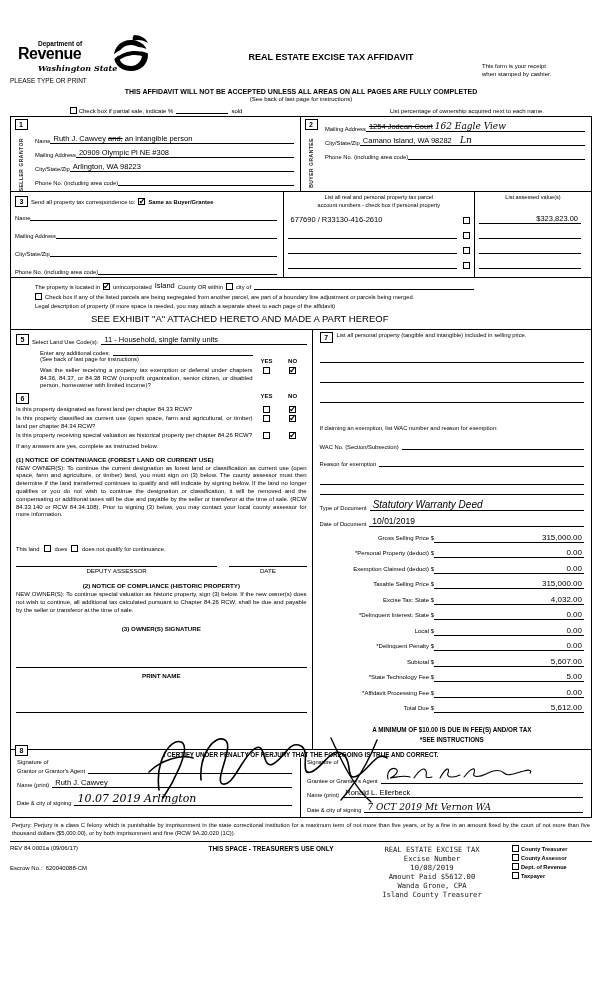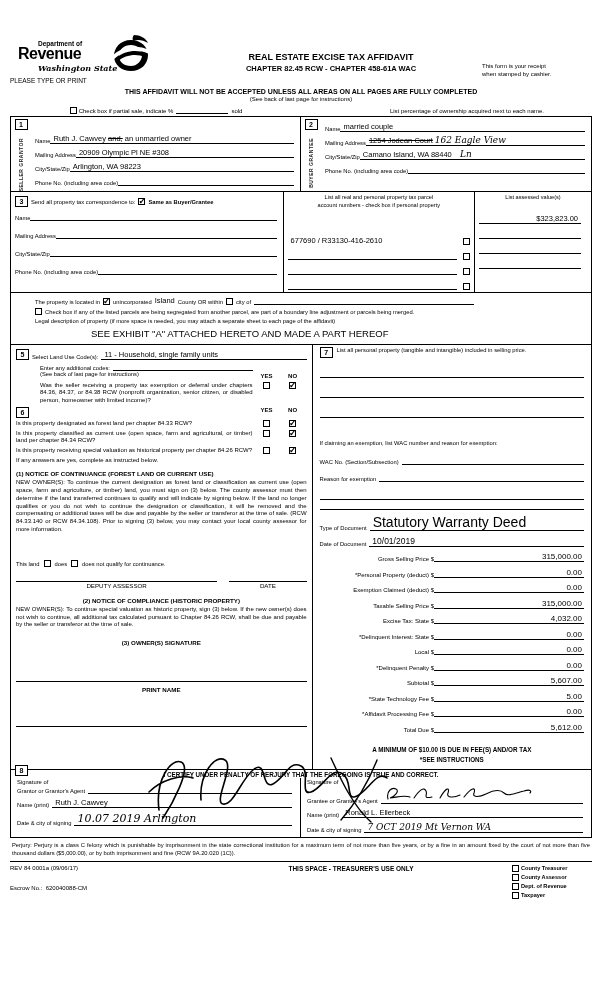--- a/index.html
+++ b/index.html
@@ -71,21 +71,21 @@
   .notice-body { font-size:6px; line-height:1.3; text-align:justify; }
   .center { text-align:center; }
   .sigline-row { display:flex; gap:12px; margin-top:14px; align-items:flex-end; }
   .sigline-row .l1 { flex:2.6; border-bottom:1px solid #000; }
   .sigline-row .l2 { flex:1; border-bottom:1px solid #000; }
   .sigcap-row { display:flex; gap:12px; font-size:6.2px; }
   .sigcap-row .c1 { flex:2.6; text-align:center; }
   .sigcap-row .c2 { flex:1; text-align:center; }
 
   .blank-line { border-bottom:1px solid #000; height:12px; margin-top:8px; }
-  .amt-row { display:flex; justify-content:flex-end; align-items:flex-end; margin-top:5.5px; }
+  .amt-row { display:flex; justify-content:flex-end; align-items:center; margin-top:5.5px; }
   .amt-label { font-size:6px; white-space:nowrap; }
   .amt-value { width:150px; border-bottom:1px solid #000; text-align:right; font-size:8px; padding:0 2px; }
   .min-note { text-align:center; font-size:6.3px; font-weight:bold; margin-top:12px; line-height:1.6; }
 
   .sec8 { border-top:1px solid #000; position:relative; }
   .certify { text-align:center; font-size:6.3px; font-weight:bold; padding-top:1px; }
   .sec8-cols { display:flex; }
   .sec8-col { width:50%; padding:1px 8px 4px 6px; }
   .sec8-col.first { border-right:1px solid #000; }
   .sig-scrawl { position:absolute; left:130px; top:-30px; pointer-events:none; }
@@ -116,21 +116,20 @@
           <path d="M21 6 C10 6 4 14 4 22 C4 31 12 37 21 37 C31 37 38 30 38 21 C38 13 31 6 21 6 Z
                    M21 11 C27 11 32 15 32 21 C32 27 27 32 21 32 C14 32 9 28 9 22 C9 15 14 11 21 11 Z" fill="#000" fill-rule="evenodd"></path>
           <path d="M2 22 C12 12 26 10 40 16 L40 20 C26 14 13 16 3 26 Z" fill="#fff"></path>
           <path d="M24 1 C30 1 36 4 38 9 C33 6 28 5 23 7 C22 4 23 2 24 1 Z" fill="#000"></path>
           <path d="M6 24 C14 17 26 15 36 19 L35 23 C26 19 15 21 8 27 Z" fill="#000"></path>
         </svg>
       </div>
     </div>
     <div class="hdr-center">
       <div class="hdr-title">REAL ESTATE EXCISE TAX AFFIDAVIT</div>
-      <div class="hdr-sub">CHAPTER 82.45 RCW - CHAPTER 458-61A WAC</div>
     </div>
     <div class="hdr-right">
       <div>This form is your receipt</div>
       <div>when stamped by cashier.</div>
     </div>
   </div>
 
   <div class="warn">THIS AFFIDAVIT WILL NOT BE ACCEPTED UNLESS ALL AREAS ON ALL PAGES ARE FULLY COMPLETED</div>
   <div class="warn-sub">(See back of last page for instructions)</div>
 
@@ -148,21 +147,21 @@
     <div class="parties">
       <div class="party left">
         <div class="party-side">
           <span class="num">1</span>
           <div class="vlabel"><span>SELLER</span> <span>GRANTOR</span></div>
         </div>
         <div class="party-fields">
           <div class="row0"></div>
           <div class="fline">
               <span class="lbl">Name</span>
-            <span class="fill val"><span>Ruth J. Cawvey</span> <s>and,</s> <span>an unmarried owner</span></span>
+            <span class="fill val"><span>Ruth J. Cawvey</span> <s>and,</s> <span>an intangible person</span></span>
             </div>
           <div class="fline">
               <span class="lbl">Mailing Address</span>
             <span class="fill val">20909 Olympic Pl NE #308</span>
             </div>
           <div class="fline">
               <span class="lbl">City/State/Zip</span>
             <span class="fill val">Arlington, WA 98223</span>
             </div>
           <div class="fline">
@@ -171,30 +170,26 @@
             </div>
         </div>
       </div>
       <div class="party">
         <div class="party-side">
           <span class="num">2</span>
           <div class="vlabel"><span>BUYER</span> <span>GRANTEE</span></div>
         </div>
         <div class="party-fields">
           <div class="fline">
-              <span class="lbl">Name</span>
-            <span class="fill val">married couple</span>
-            </div>
-          <div class="fline">
               <span class="lbl">Mailing Address</span>
             <span class="fill val"><s>1254 Jodean Court</s> <span class="hand">162  Eagle View</span></span>
             </div>
           <div class="fline">
               <span class="lbl">City/State/Zip</span>
-            <span class="fill val"><span>Camano Island, WA 88440</span> &nbsp;&nbsp;&nbsp;<span class="hand">Ln</span></span>
+            <span class="fill val"><span>Camano Island, WA 98282</span> &nbsp;&nbsp;&nbsp;<span class="hand">Ln</span></span>
             </div>
           <div class="fline">
               <span class="lbl">Phone No. (including area code)</span>
             <span class="fill"></span>
             </div>
         </div>
       </div>
     </div>
 
     <div class="sec3">
@@ -218,21 +213,21 @@
             <span class="fill"></span>
           </div>
         <div class="fline" style="margin-top:7px;">
             <span class="lbl">Phone No. (including area code)</span>
             <span class="fill"></span>
           </div>
       </div>
       <div class="sec3-mid">
         <div class="colhead"><span>List all real and personal property tax parcel</span><br><span>account numbers - check box if personal property</span></div>
         <div class="pcl-row">
-            <span class="fill val" style="border-bottom:none;margin-top:21px;">677690 / R33130-416-2610</span>
+            <span class="fill val" style="border-bottom:none;">677690 / R33130-416-2610</span>
             <span class="cb"></span>
           </div>
         <div class="pcl-row">
             <span class="fill"></span>
             <span class="cb"></span>
           </div>
         <div class="pcl-row">
             <span class="fill"></span>
             <span class="cb"></span>
           </div>
@@ -380,21 +375,21 @@
         </div>
         <div class="inline-row" style="margin:8px 0 0 0;">
           <span class="lbl">Reason for exemption</span>
           <span class="fill"></span>
         </div>
         <div class="blank-line" style="margin-top:6px;"></div>
         <div class="blank-line" style="margin-top:2px; height:8px;"></div>
 
         <div class="inline-row" style="margin:4px 0 0 0;">
           <span class="lbl">Type of Document</span>
-          <span class="fill val" style="font-size:14px;">Statutory Warranty Deed</span>
+          <span class="fill val" style="font-size:10px;font-style:italic;">Statutory Warranty Deed</span>
         </div>
         <div class="inline-row" style="margin:5px 0 0 0;">
           <span class="lbl">Date of Document</span>
           <span class="fill val" style="font-size:8.5px;">10/01/2019</span>
         </div>
 
         <div class="amt-row">
             <span class="amt-label">Gross Selling Price $</span>
             <span class="amt-value">315,000.00</span>
           </div>
@@ -503,20 +498,28 @@
   </div>
 
   <div class="perjury">Perjury:  Perjury is a class C felony which is punishable by imprisonment in the state correctional institution for a maximum term of not more than five years, or by a fine in an amount fixed by the court of not more than five thousand dollars ($5,000.00), or by both imprisonment and fine (RCW 9A.20.020 (1C)).</div>
 
   <div class="footer-top">
     <div class="foot-left">
       <div>REV 84 0001a (09/06/17)</div>
       <div class="escrow"><span>Escrow No.:</span>&nbsp;&nbsp;<span>620040088-CM</span></div>
     </div>
     <div class="foot-mid">THIS SPACE - TREASURER'S USE ONLY</div>
+    <div class="foot-stamp">
+      <div>REAL ESTATE EXCISE TAX</div>
+      <div>Excise Number</div>
+      <div>10/08/2019</div>
+      <div>Amount Paid $5612.00</div>
+      <div>Wanda Grone, CPA</div>
+      <div>Island County Treasurer</div>
+    </div>
     <div class="foot-route">
       <div>
           <span class="cb"></span>
           <span>County Treasurer</span>
         </div>
       <div>
           <span class="cb"></span>
           <span>County Assessor</span>
         </div>
       <div>

